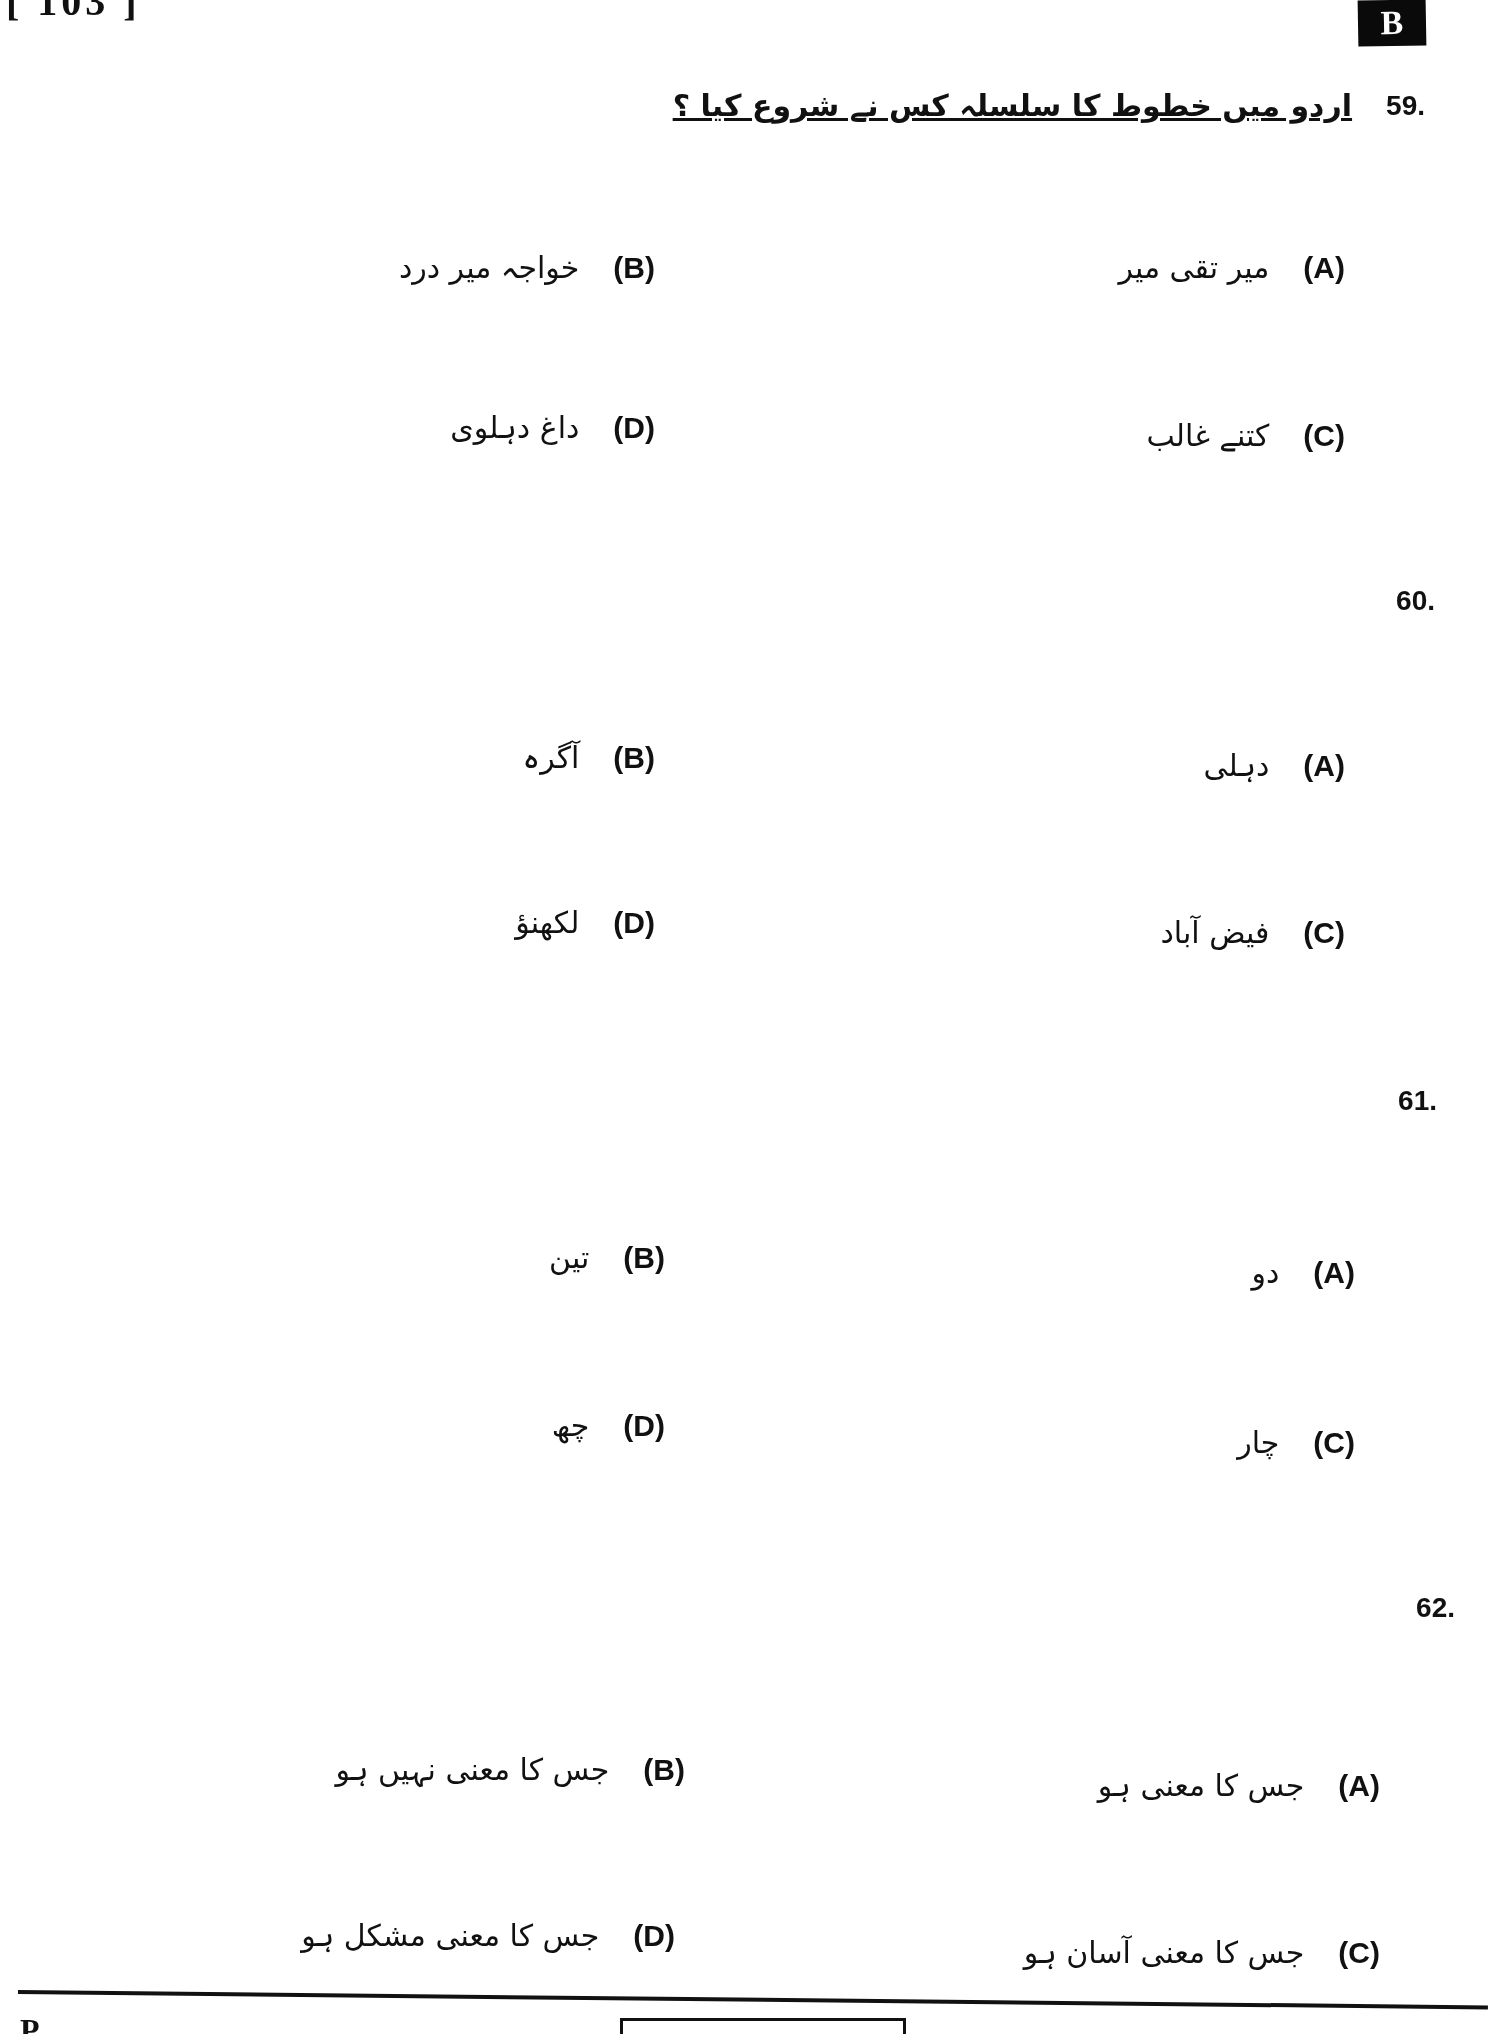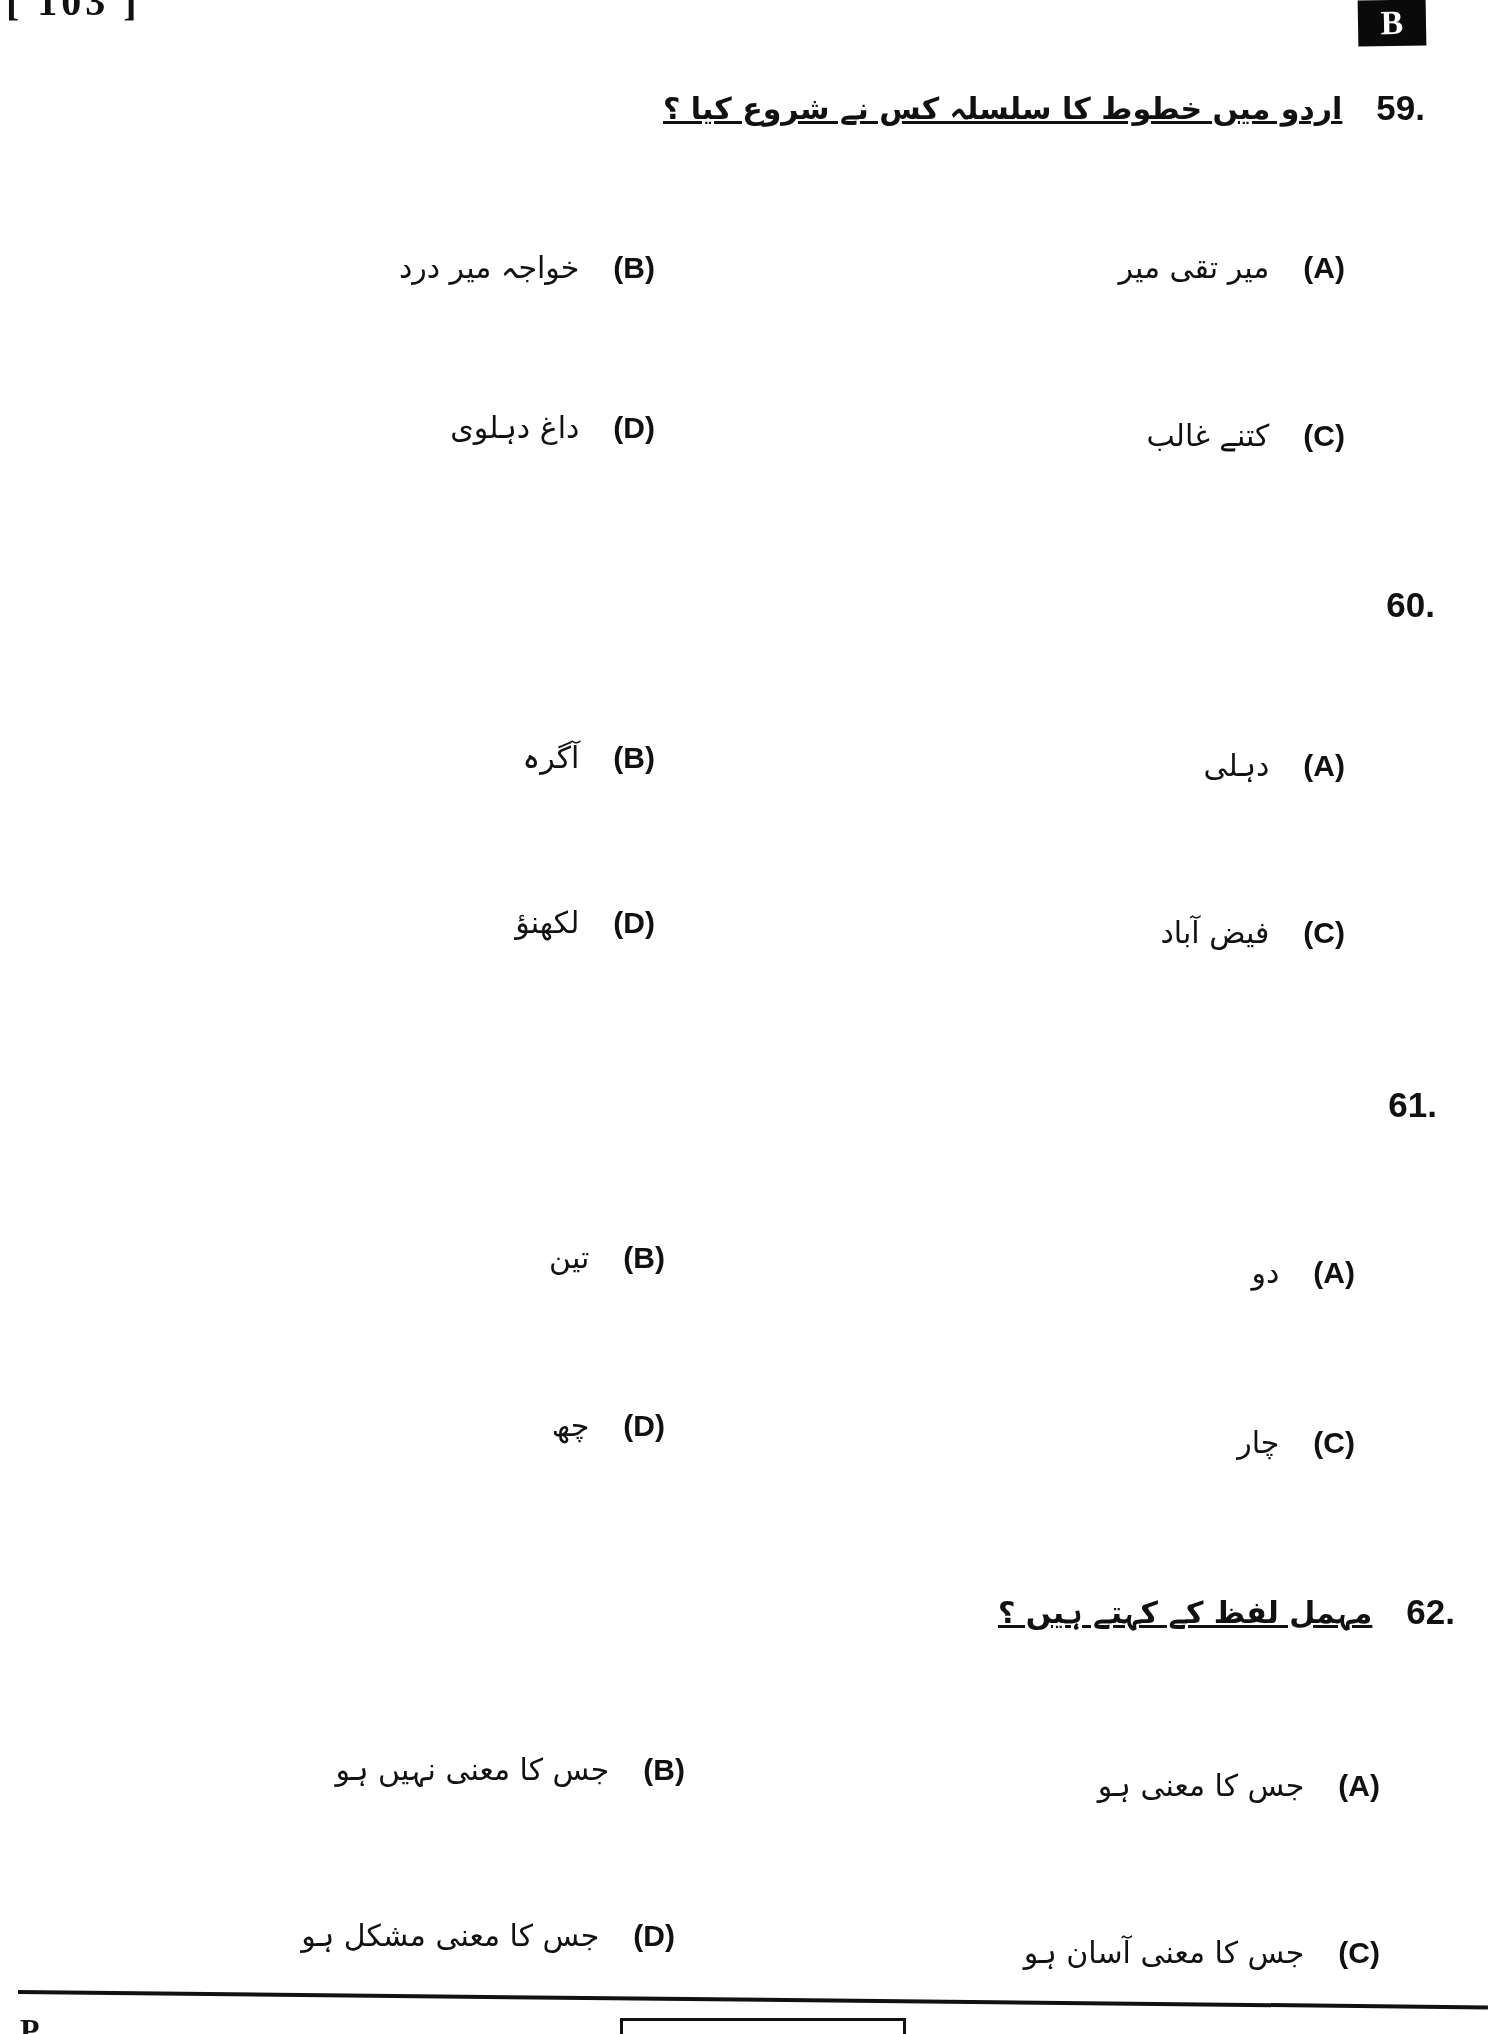--- a/index.html
+++ b/index.html
@@ -4,21 +4,21 @@
 <style>
   html, body { margin:0; padding:0; background:#ffffff; }
   body { width:1505px; height:2034px; position:relative; overflow:hidden;
          font-family:"DejaVu Sans", sans-serif; color:#111; }
   .page-num { position:absolute; left:6px; top:-22px; font-family:"Liberation Serif", serif;
               font-size:40px; font-weight:bold; letter-spacing:4px; }
   .set-badge { position:absolute; left:1358px; top:0; width:68px; height:46px; background:#0a0a0a;
                color:#fff; font-family:"Liberation Serif", serif; font-weight:bold; font-size:34px;
                display:flex; align-items:center; justify-content:center; transform:rotate(-1deg); }
   .question { position:absolute; right:80px; display:flex; flex-direction:row-reverse; align-items:center; gap:34px; }
-  .qnum { font-family:"Liberation Sans", sans-serif; font-size:35px; font-weight:bold; }
+  .qnum { font-family:"Liberation Sans", sans-serif; font-size:28px; font-weight:bold; }
   .qtext { direction:rtl; font-family:"DejaVu Sans", sans-serif; font-size:30px; font-weight:bold;text-decoration:underline; }
   .option { position:absolute; display:flex; flex-direction:row-reverse; align-items:center; gap:34px; }
   .olabel { font-family:"Liberation Sans", sans-serif; font-size:30px; font-weight:bold; }
   .otext { direction:rtl; font-family:"DejaVu Sans", sans-serif; font-size:30px; font-weight:normal; }
   .col-right { right:160px; }
   .col-left { right:850px; }
   .rule { position:absolute; left:18px; top:1990px; width:1470px; height:4px; background:#111;
           transform:rotate(0.6deg); transform-origin:left center; }
   .footer { position:absolute; top:2012px; left:20px; font-family:"Liberation Serif", serif; font-size:32px; font-weight:bold; }
   .footer-box { position:absolute; top:2018px; left:620px; width:280px; height:40px; border:3px solid #111; }
@@ -85,21 +85,20 @@
   <span class="olabel">(C)</span>
   <span class="otext">چار</span>
 </div>
 <div class="option col-left" style="top:1408px; right:840px;">
   <span class="olabel">(D)</span>
   <span class="otext">چھ</span>
 </div>
 
 <div class="question" style="top:1592px; right:50px;">
   <span class="qnum">62.</span>
-  <span class="qtext">مہمل لفظ کے کہتے ہیں ؟</span>
 </div>
 <div class="option col-right" style="top:1768px; right:125px;">
   <span class="olabel">(A)</span>
   <span class="otext">جس کا معنی ہو</span>
 </div>
 <div class="option col-left" style="top:1752px; right:820px;">
   <span class="olabel">(B)</span>
   <span class="otext">جس کا معنی نہیں ہو</span>
 </div>
 <div class="option col-right" style="top:1935px; right:125px;">

